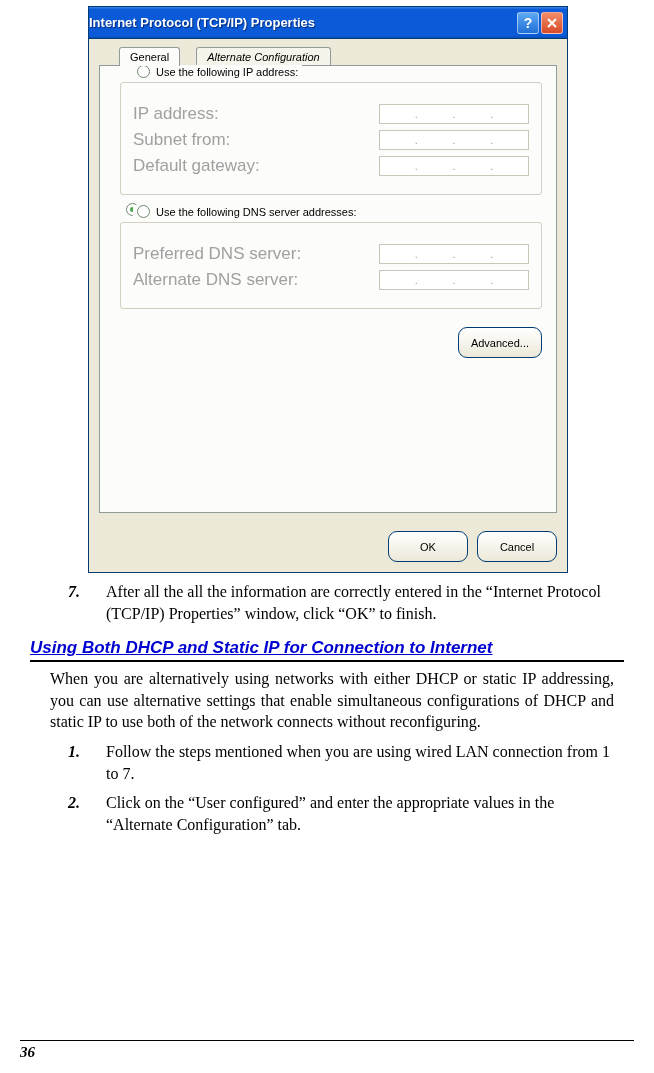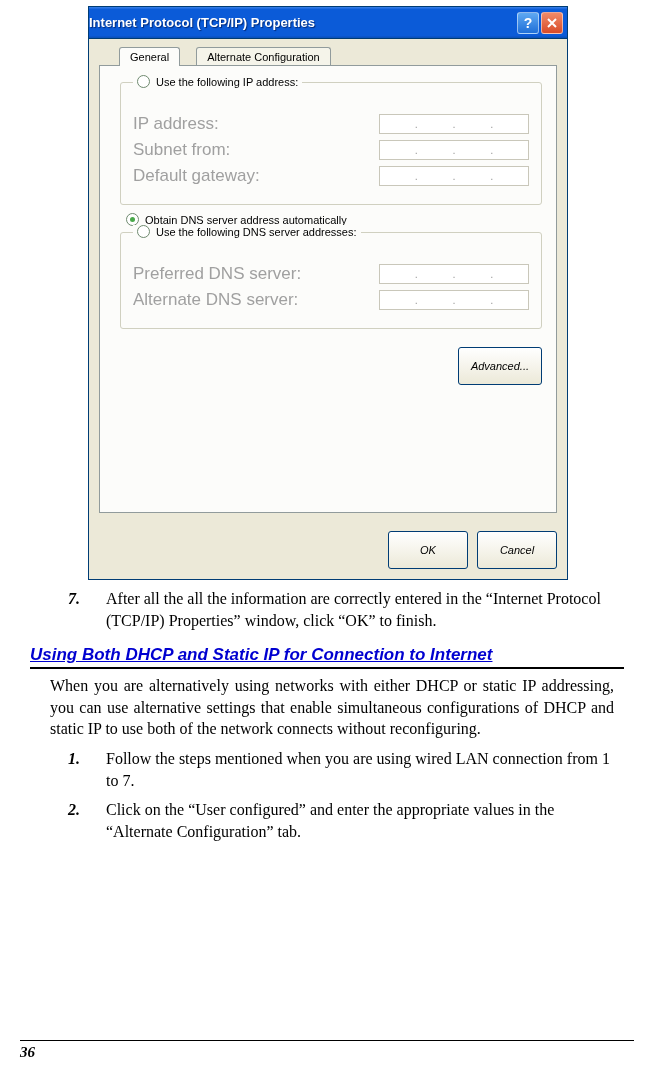--- a/index.html
+++ b/index.html
@@ -75,20 +75,21 @@
     position: relative;
     margin-left: 16px;
   }
   .tab.active {
     background: #fcfcfa;
     z-index: 2;
   }
   .tab.inactive {
     background: #f5f4ea;
     top: 0;
+    font-style: italic;
   }
   .tab-panel {
     border: 1px solid #919b9c;
     background: #fcfcfa;
     padding: 12px 14px 14px 14px;
     min-height: 448px;
     position: relative;
   }
   .intro-text {
     font-size: 11px;
@@ -121,21 +122,21 @@
   .xp-radio.checked::after {
     content: "";
     width: 5px;
     height: 5px;
     border-radius: 50%;
     background: #49a84a;
   }
   .fieldset {
     border: 1px solid #d0d0c0;
     border-radius: 3px;
-    padding: 10px 12px 12px 12px;
+    padding: 0 12px 12px 12px;
     margin: 4px 0 8px 6px;
   }
   .fieldset .legend {
     position: relative;
     top: -18px;
     background: #fcfcfa;
     display: inline-flex;
     align-items: center;
     gap: 6px;
     padding: 0 4px;
@@ -162,29 +163,28 @@
     color: #a0a0a0;
     font-size: 11px;
   }
   .disabled-text { color: #a0a0a0; }
   .adv-row {
     text-align: right;
     margin-top: 18px;
   }
   .xp-btn {
     min-width: 80px;
-    height: 38px;
+    height: 31px;
     border: 1px solid #003c74;
-    border-radius: 3px;
+    border-radius: 9px;
     background: linear-gradient(to bottom,#fff,#ece9d8);
     font-family: Tahoma,sans-serif;
     font-size: 11px;
     padding: 0 12px;
     cursor: pointer;
-    font-style: italic;
   }
   .dialog-footer {
     padding: 8px 10px 10px 24px;
     text-align: right;
   }
   .dialog-footer .xp-btn { margin-left: 6px; }
   
   .doc-item {
     margin: 8px 20px 0 48px;
     display: flex;

